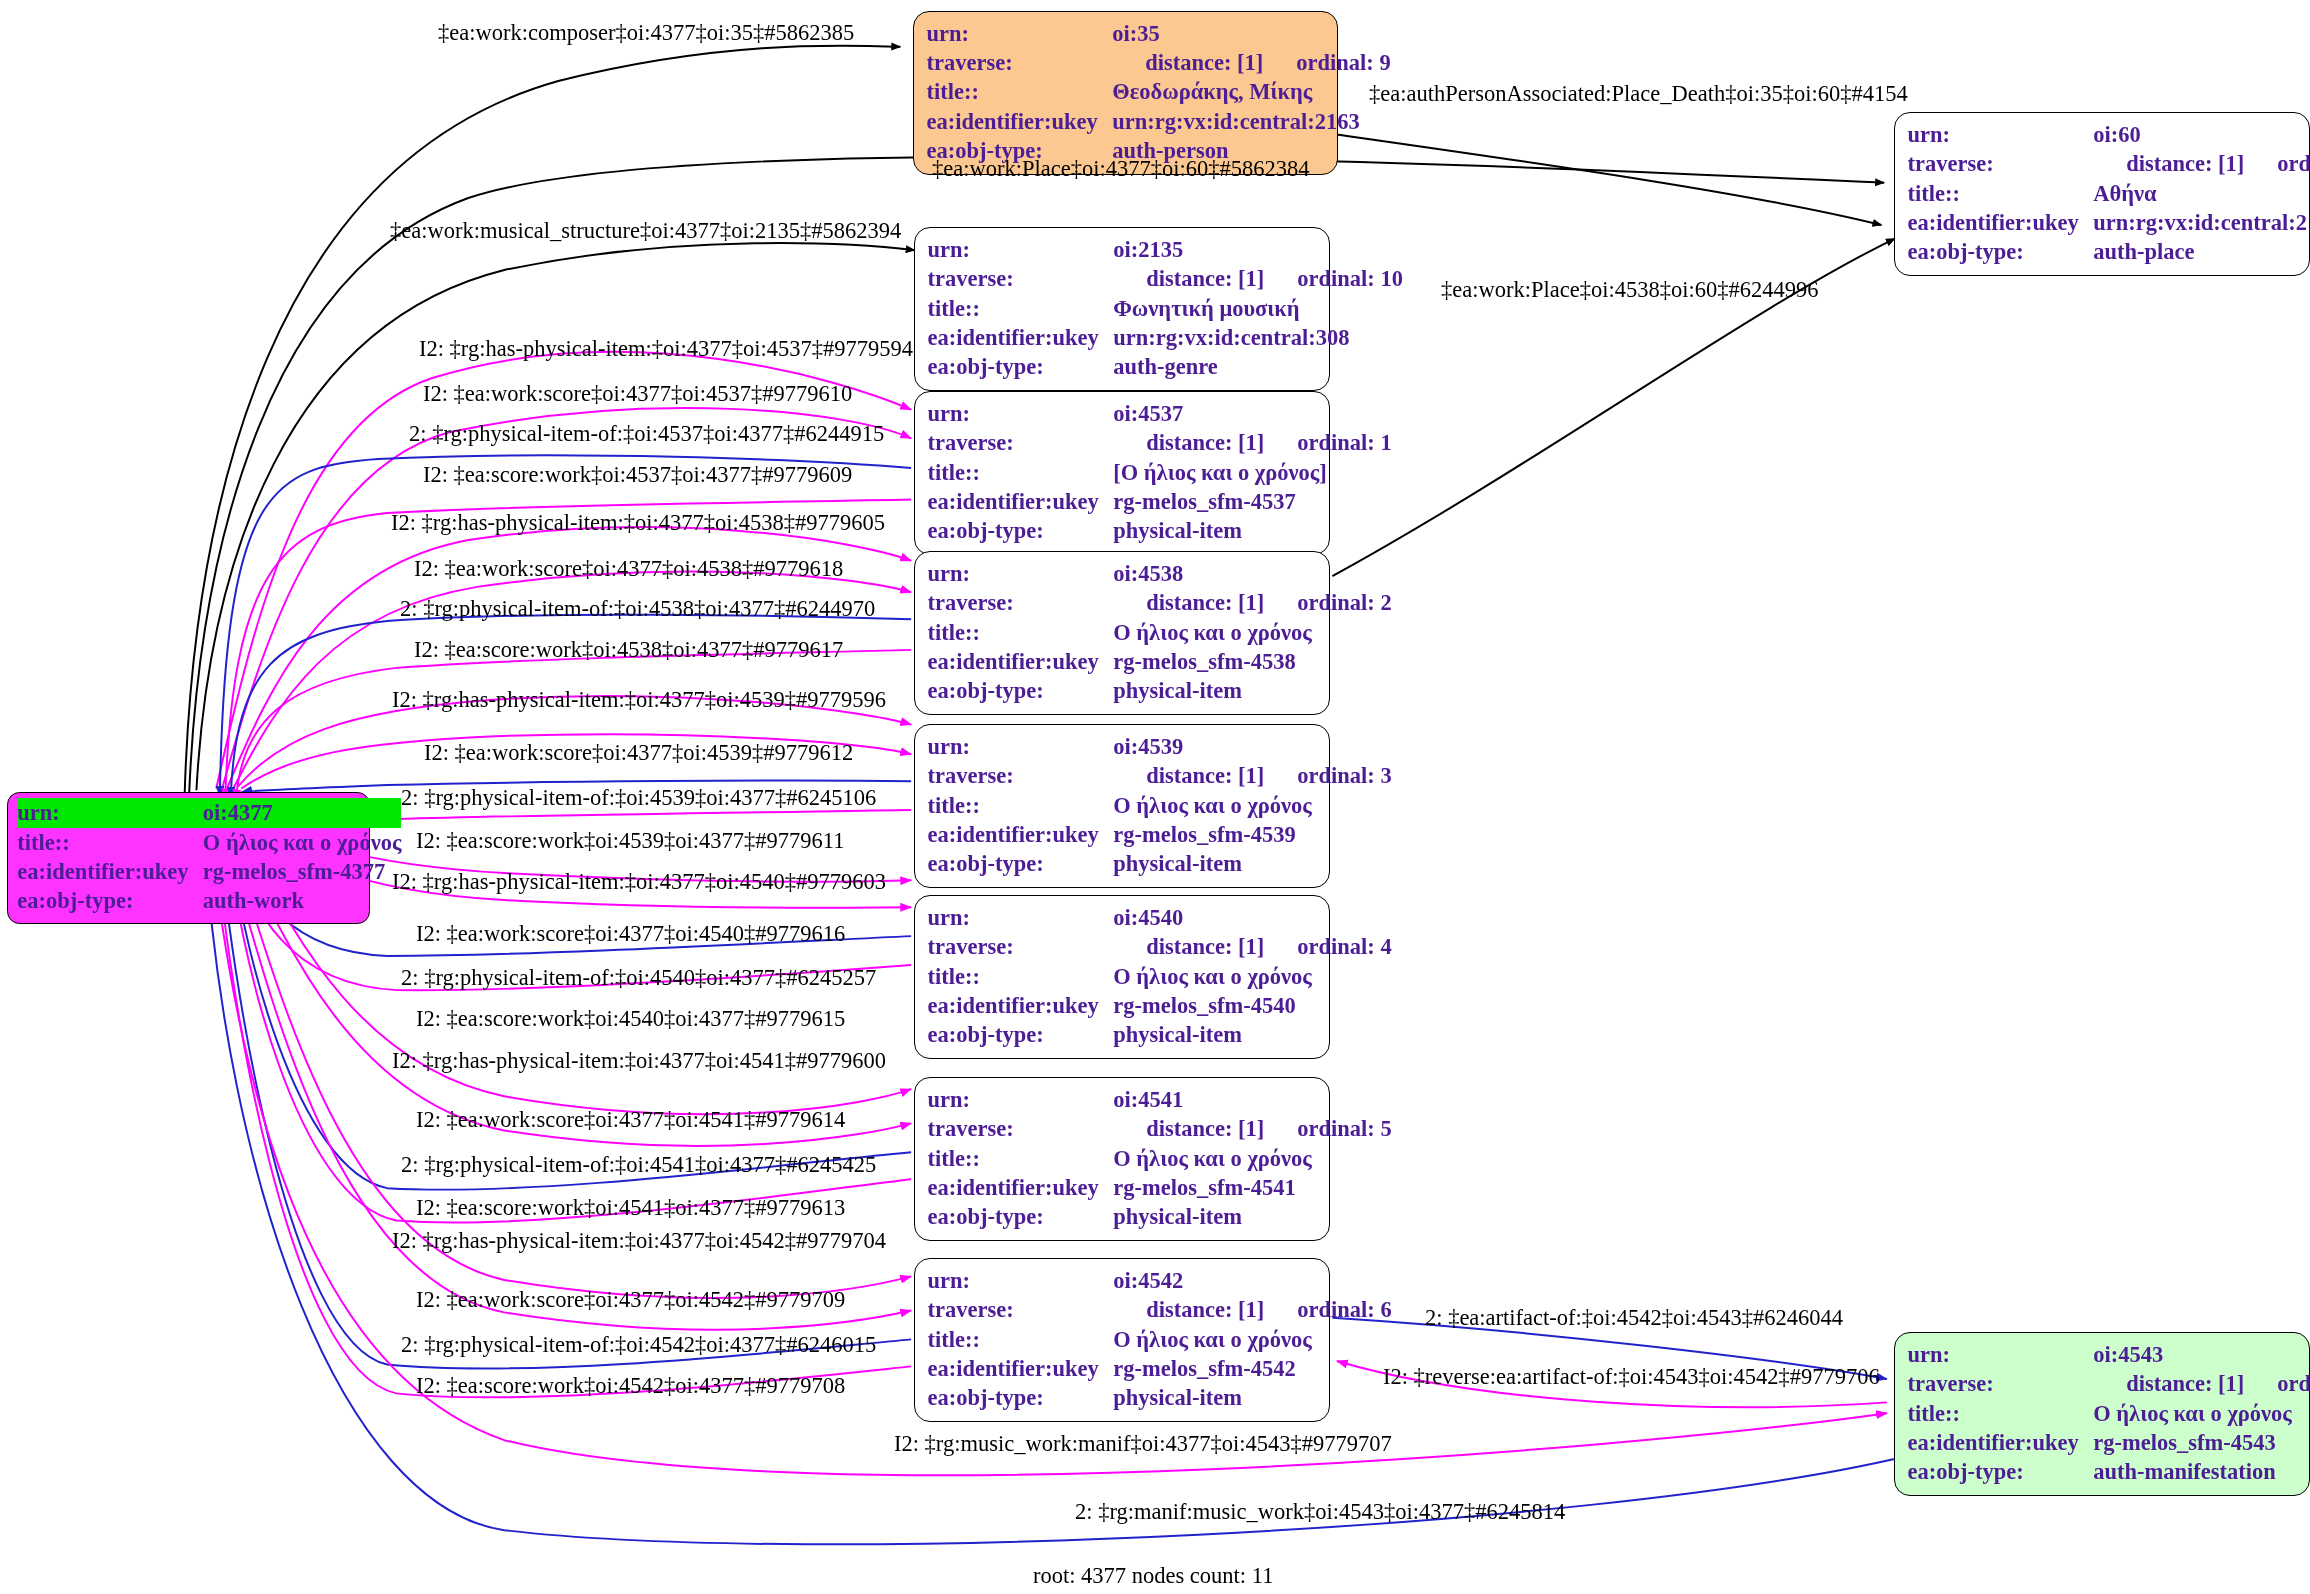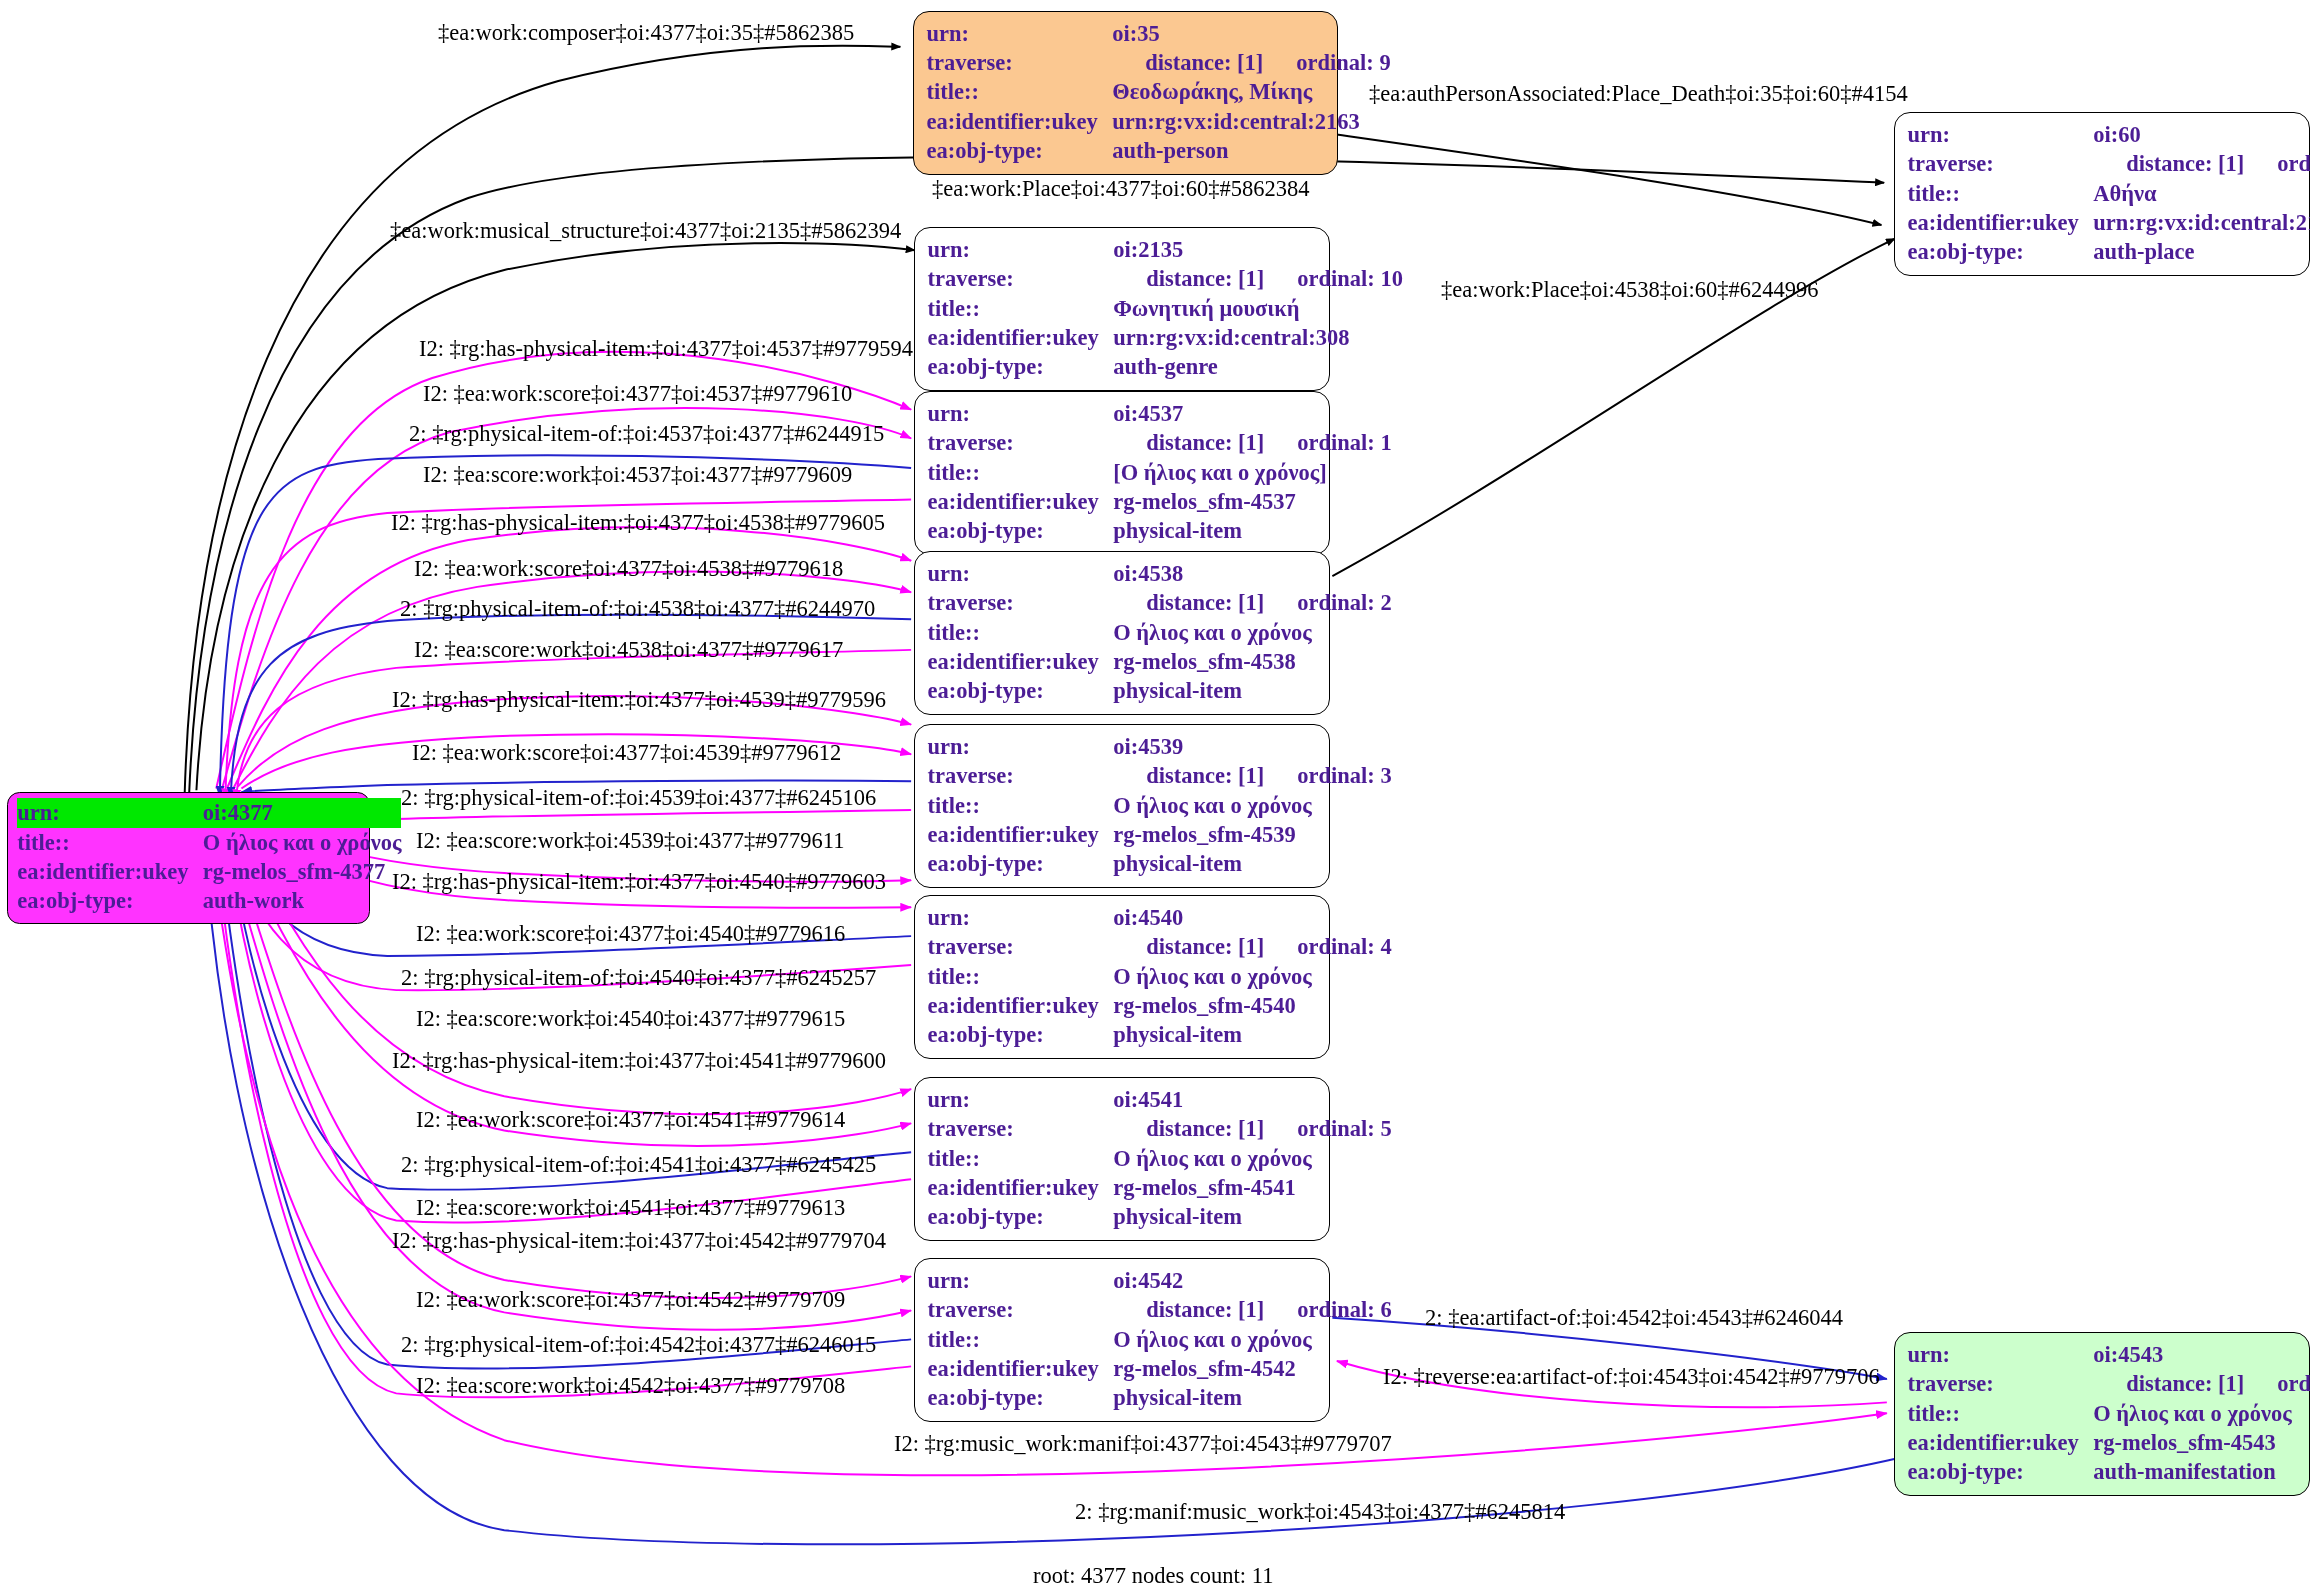--- a/index.html
+++ b/index.html
@@ -437,36 +437,36 @@
       <tr>
         <td class="k">ea:obj-type:</td>
         <td class="v">auth-work</td>
       </tr>
     </tbody>
       </table>
   </div>
 
   <div class="edge-label" style="left:438px;  top:21.6px;">‡ea:work:composer‡oi:4377‡oi:35‡#5862385</div>
   <div class="edge-label" style="left:1369px; top:83px;">‡ea:authPersonAssociated:Place_Death‡oi:35‡oi:60‡#4154</div>
-  <div class="edge-label" style="left:932px; top:158px;margin-top:20px;">‡ea:work:Place‡oi:4377‡oi:60‡#5862384</div>
+  <div class="edge-label" style="left:932px; top:158px;">‡ea:work:Place‡oi:4377‡oi:60‡#5862384</div>
   <div class="edge-label" style="left:390px;  top:220px;">‡ea:work:musical_structure‡oi:4377‡oi:2135‡#5862394</div>
   <div class="edge-label" style="left:1441px; top:279px;">‡ea:work:Place‡oi:4538‡oi:60‡#6244996</div>
 
   <div class="edge-label" style="left:400px;  top:338px;margin-left:19px;">I2: ‡rg:has-physical-item:‡oi:4377‡oi:4537‡#9779594</div>
   <div class="edge-label" style="left:423px;  top:383px;">I2: ‡ea:work:score‡oi:4377‡oi:4537‡#9779610</div>
   <div class="edge-label" style="left:409px;  top:423px;">2: ‡rg:physical-item-of:‡oi:4537‡oi:4377‡#6244915</div>
   <div class="edge-label" style="left:423px;  top:464px;">I2: ‡ea:score:work‡oi:4537‡oi:4377‡#9779609</div>
 
   <div class="edge-label" style="left:391px;  top:512px;">I2: ‡rg:has-physical-item:‡oi:4377‡oi:4538‡#9779605</div>
   <div class="edge-label" style="left:414px;  top:558px;">I2: ‡ea:work:score‡oi:4377‡oi:4538‡#9779618</div>
   <div class="edge-label" style="left:400px;  top:598px;">2: ‡rg:physical-item-of:‡oi:4538‡oi:4377‡#6244970</div>
   <div class="edge-label" style="left:414px;  top:639px;">I2: ‡ea:score:work‡oi:4538‡oi:4377‡#9779617</div>
 
   <div class="edge-label" style="left:392px;  top:689px;">I2: ‡rg:has-physical-item:‡oi:4377‡oi:4539‡#9779596</div>
-  <div class="edge-label" style="left:412px;  top:742px;">I2: ‡ea:work:score‡oi:4377‡oi:4539‡#9779612</div>
+  <div class="edge-label" style="left:424px;  top:742px;">I2: ‡ea:work:score‡oi:4377‡oi:4539‡#9779612</div>
   <div class="edge-label" style="left:401px;  top:787px;">2: ‡rg:physical-item-of:‡oi:4539‡oi:4377‡#6245106</div>
   <div class="edge-label" style="left:416px;  top:830px;">I2: ‡ea:score:work‡oi:4539‡oi:4377‡#9779611</div>
 
   <div class="edge-label" style="left:392px;  top:871px;">I2: ‡rg:has-physical-item:‡oi:4377‡oi:4540‡#9779603</div>
   <div class="edge-label" style="left:416px;  top:923px;">I2: ‡ea:work:score‡oi:4377‡oi:4540‡#9779616</div>
   <div class="edge-label" style="left:401px;  top:967px;">2: ‡rg:physical-item-of:‡oi:4540‡oi:4377‡#6245257</div>
   <div class="edge-label" style="left:416px;  top:1008px;">I2: ‡ea:score:work‡oi:4540‡oi:4377‡#9779615</div>
 
   <div class="edge-label" style="left:392px;  top:1050px;">I2: ‡rg:has-physical-item:‡oi:4377‡oi:4541‡#9779600</div>
   <div class="edge-label" style="left:416px;  top:1109px;">I2: ‡ea:work:score‡oi:4377‡oi:4541‡#9779614</div>

